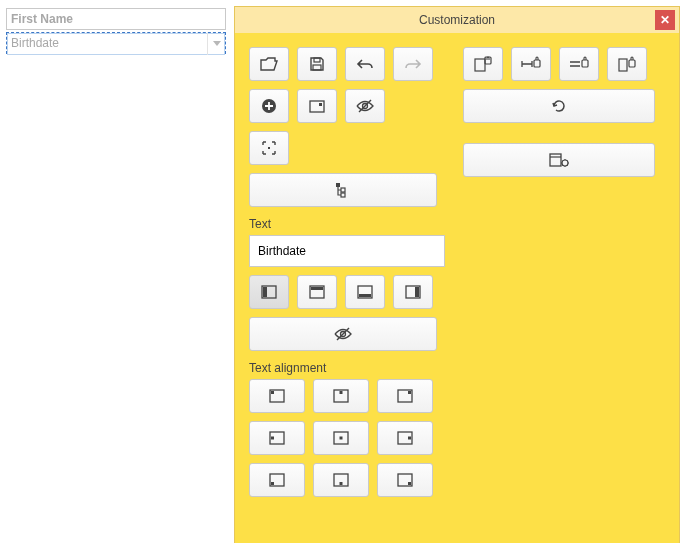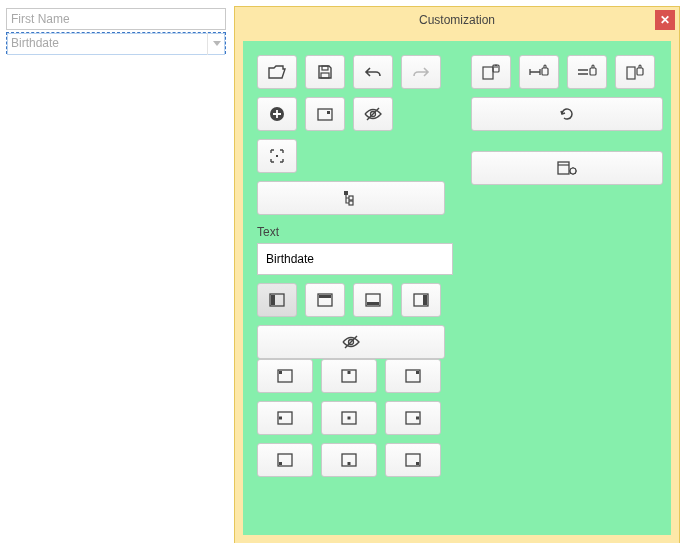--- a/index.html
+++ b/index.html
@@ -4,21 +4,21 @@
 <style>
   * { box-sizing: border-box; font-family: "Segoe UI", Tahoma, sans-serif; font-size: 12px; }
   body { margin: 0; padding: 4px; background: #fff; color: #333; }
   .stage { position: relative; width: 680px; height: 543px; }
 
   
   .form-panel { position: absolute; left: 2px; top: 4px; width: 220px; }
   .field-row { position: relative; height: 22px; margin-bottom: 2px; background: #fff; }
   .field-row input {
     width: 100%; height: 22px; border: 1px solid #c9c9c9; padding: 2px 4px;
-    color: #333; background: #fff;
+    color: #333; background: #fff; font-weight: bold;
   }
   .field-row input::placeholder { color: #a8a8a8; }
   .field-row.selected { border: 1px dashed #3b77c6; padding: 0; }
   .field-row.selected input { border: 1px solid #bcd4ef; }
   .field-row .overlay-label {
     position: absolute; left: 4px; top: 3px; color: #a8a8a8; pointer-events: none;
   }
   .field-row .dd-arrow {
     position: absolute; right: 0; top: 0; width: 18px; height: 22px;
     display: flex; align-items: center; justify-content: center;
@@ -40,21 +40,21 @@
     height: 26px; position: relative;
     display: flex; align-items: center; justify-content: center;
     color: #444;
   }
   .cust-close {
     position: absolute; right: 4px; top: 3px; width: 20px; height: 20px;
     background: #d9534f; color: #fff; display: flex; align-items: center;
     justify-content: center; cursor: pointer; font-size: 10px; font-weight: bold;
   }
   .cust-body {
-    flex: 1; margin: 8px; background: #86efac;
+    flex: 1; margin: 0; background: #fde047;
     padding: 14px; position: relative;
   }
 
   .tool-btn {
     width: 40px; height: 34px;
     border: 1px solid #c9c9c9; border-radius: 3px;
     background: linear-gradient(#fdfdfd,#f1f1f1);
     display: flex; align-items: center; justify-content: center;
     cursor: pointer; color: #444;
   }
@@ -206,20 +206,21 @@
       </div>
 
       <div class="wide-btn gap8" style="width:188px">
         <svg width="18" height="14" viewBox="0 0 18 14">
           <path d="M1 7 Q9 -2 17 7 Q9 16 1 7" fill="none" stroke="#444" stroke-width="1.3"></path>
           <circle cx="9" cy="7" r="2.5" fill="none" stroke="#444" stroke-width="1.3"></circle>
           <line x1="3" y1="13" x2="15" y2="1" stroke="#444" stroke-width="1.5"></line>
         </svg>
       </div>
 
+      <div class="section-label">Text alignment</div>
 
       <div class="tool-row">
         <div class="tool-btn" style="width:56px">
           <svg width="16" height="14" viewBox="0 0 16 14">
                 <rect x="1" y="1" width="14" height="12" fill="none" stroke="#444" stroke-width="1.3"></rect>
                 <rect x="2" y="2" width="3" height="3" fill="#444"></rect>
               </svg>
         </div>
         <div class="tool-btn" style="width:56px">
           <svg width="16" height="14" viewBox="0 0 16 14">

